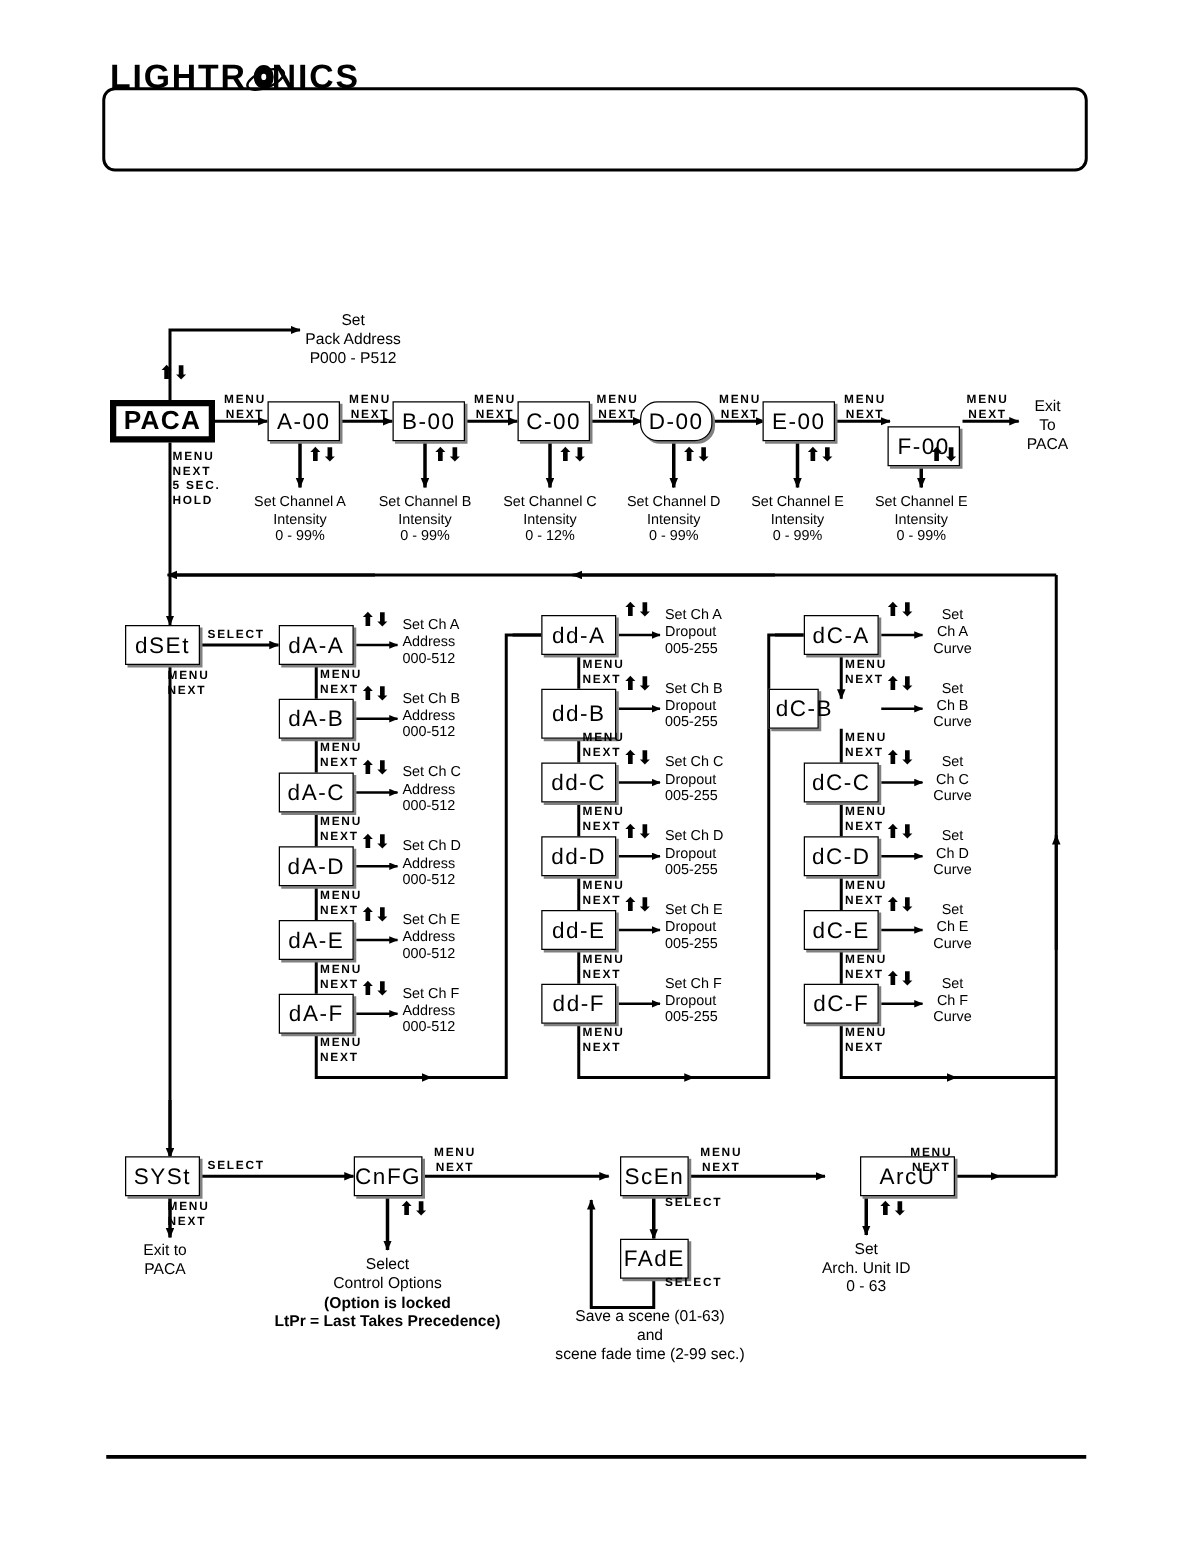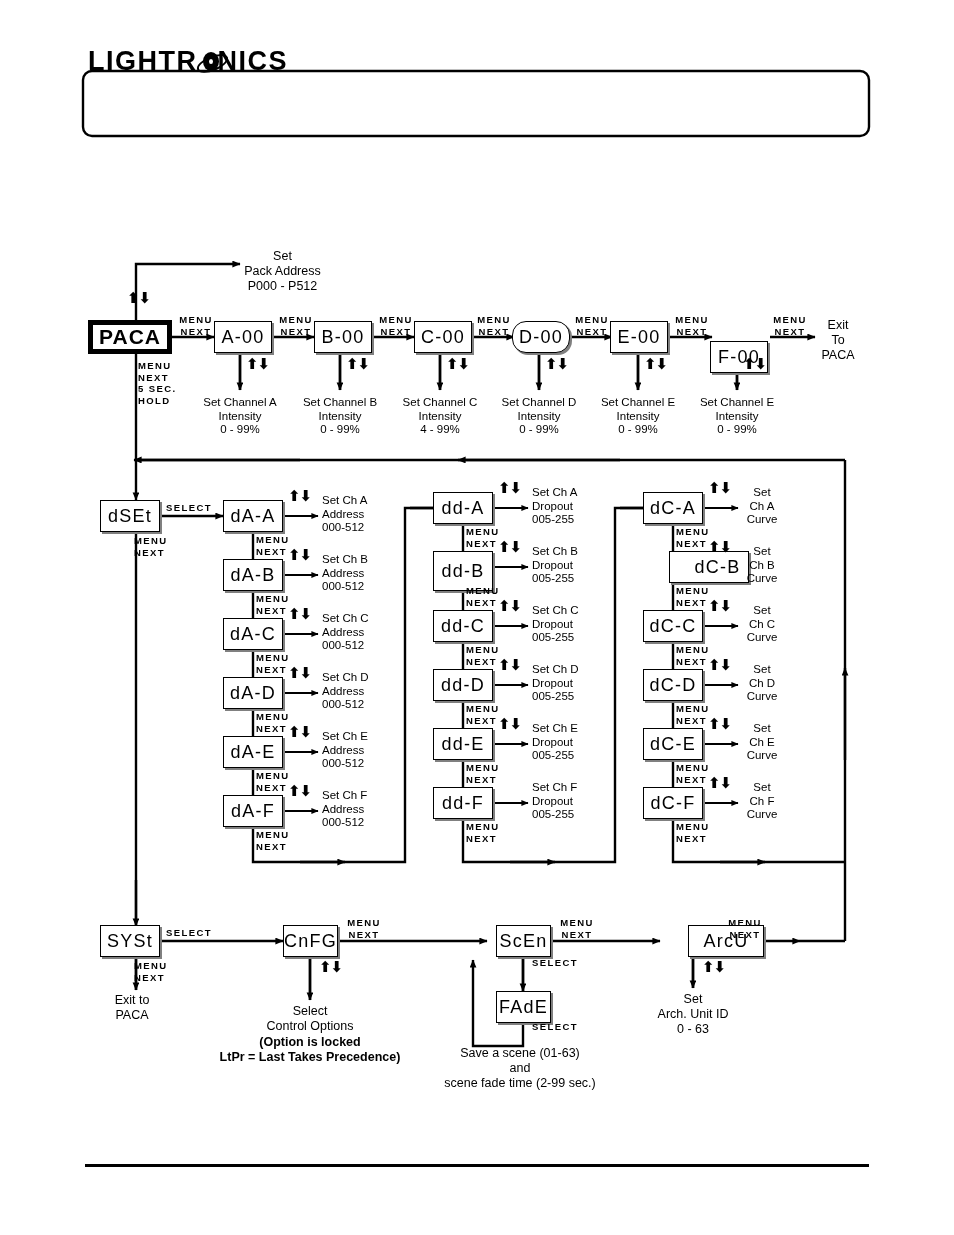--- a/index.html
+++ b/index.html
@@ -343,21 +343,21 @@
   <div class="updown" style="left:743px; top:357px;">⬆⬇</div>
 
   <div class="lbl center" style="left:186px; top:396px; width:108px;">Set Channel A
 Intensity
 0 - 99%</div>
   <div class="lbl center" style="left:286px; top:396px; width:108px;">Set Channel B
 Intensity
 0 - 99%</div>
   <div class="lbl center" style="left:386px; top:396px; width:108px;">Set Channel C
 Intensity
-4 - 99%</div>
+0 - 12%</div>
   <div class="lbl center" style="left:485px; top:396px; width:108px;">Set Channel D
 Intensity
 0 - 99%</div>
   <div class="lbl center" style="left:584px; top:396px; width:108px;">Set Channel E
 Intensity
 0 - 99%</div>
   <div class="lbl center" style="left:683px; top:396px; width:108px;">Set Channel E
 Intensity
 0 - 99%</div>
 
@@ -451,21 +451,21 @@
 Dropout
 005-255</div>
   <div class="lbl left" style="left:532px; top:722px; width:74px;">Set Ch E
 Dropout
 005-255</div>
   <div class="lbl left" style="left:532px; top:781px; width:74px;">Set Ch F
 Dropout
 005-255</div>
 
   <div class="node lcd" style="left:643px; top:492px; width:60px; height:32px;">dC-A</div>
-  <div class="node lcd" style="left:669px; top:551px; width:80px; height:32px;padding-left:17px;">dC-B</div>
+  <div class="node lcd" style="left:615px; top:551px; width:40px; height:32px;padding-left:17px;">dC-B</div>
   <div class="node lcd" style="left:643px; top:610px; width:60px; height:32px;">dC-C</div>
   <div class="node lcd" style="left:643px; top:669px; width:60px; height:32px;">dC-D</div>
   <div class="node lcd" style="left:643px; top:728px; width:60px; height:32px;">dC-E</div>
   <div class="node lcd" style="left:643px; top:787px; width:60px; height:32px;">dC-F</div>
 
   <div class="lbl ctrl-l" style="left:676px; top:526px; width:56px;">MENU
 NEXT</div>
   <div class="lbl ctrl-l" style="left:676px; top:585px; width:56px;">MENU
 NEXT</div>
   <div class="lbl ctrl-l" style="left:676px; top:644px; width:56px;">MENU

